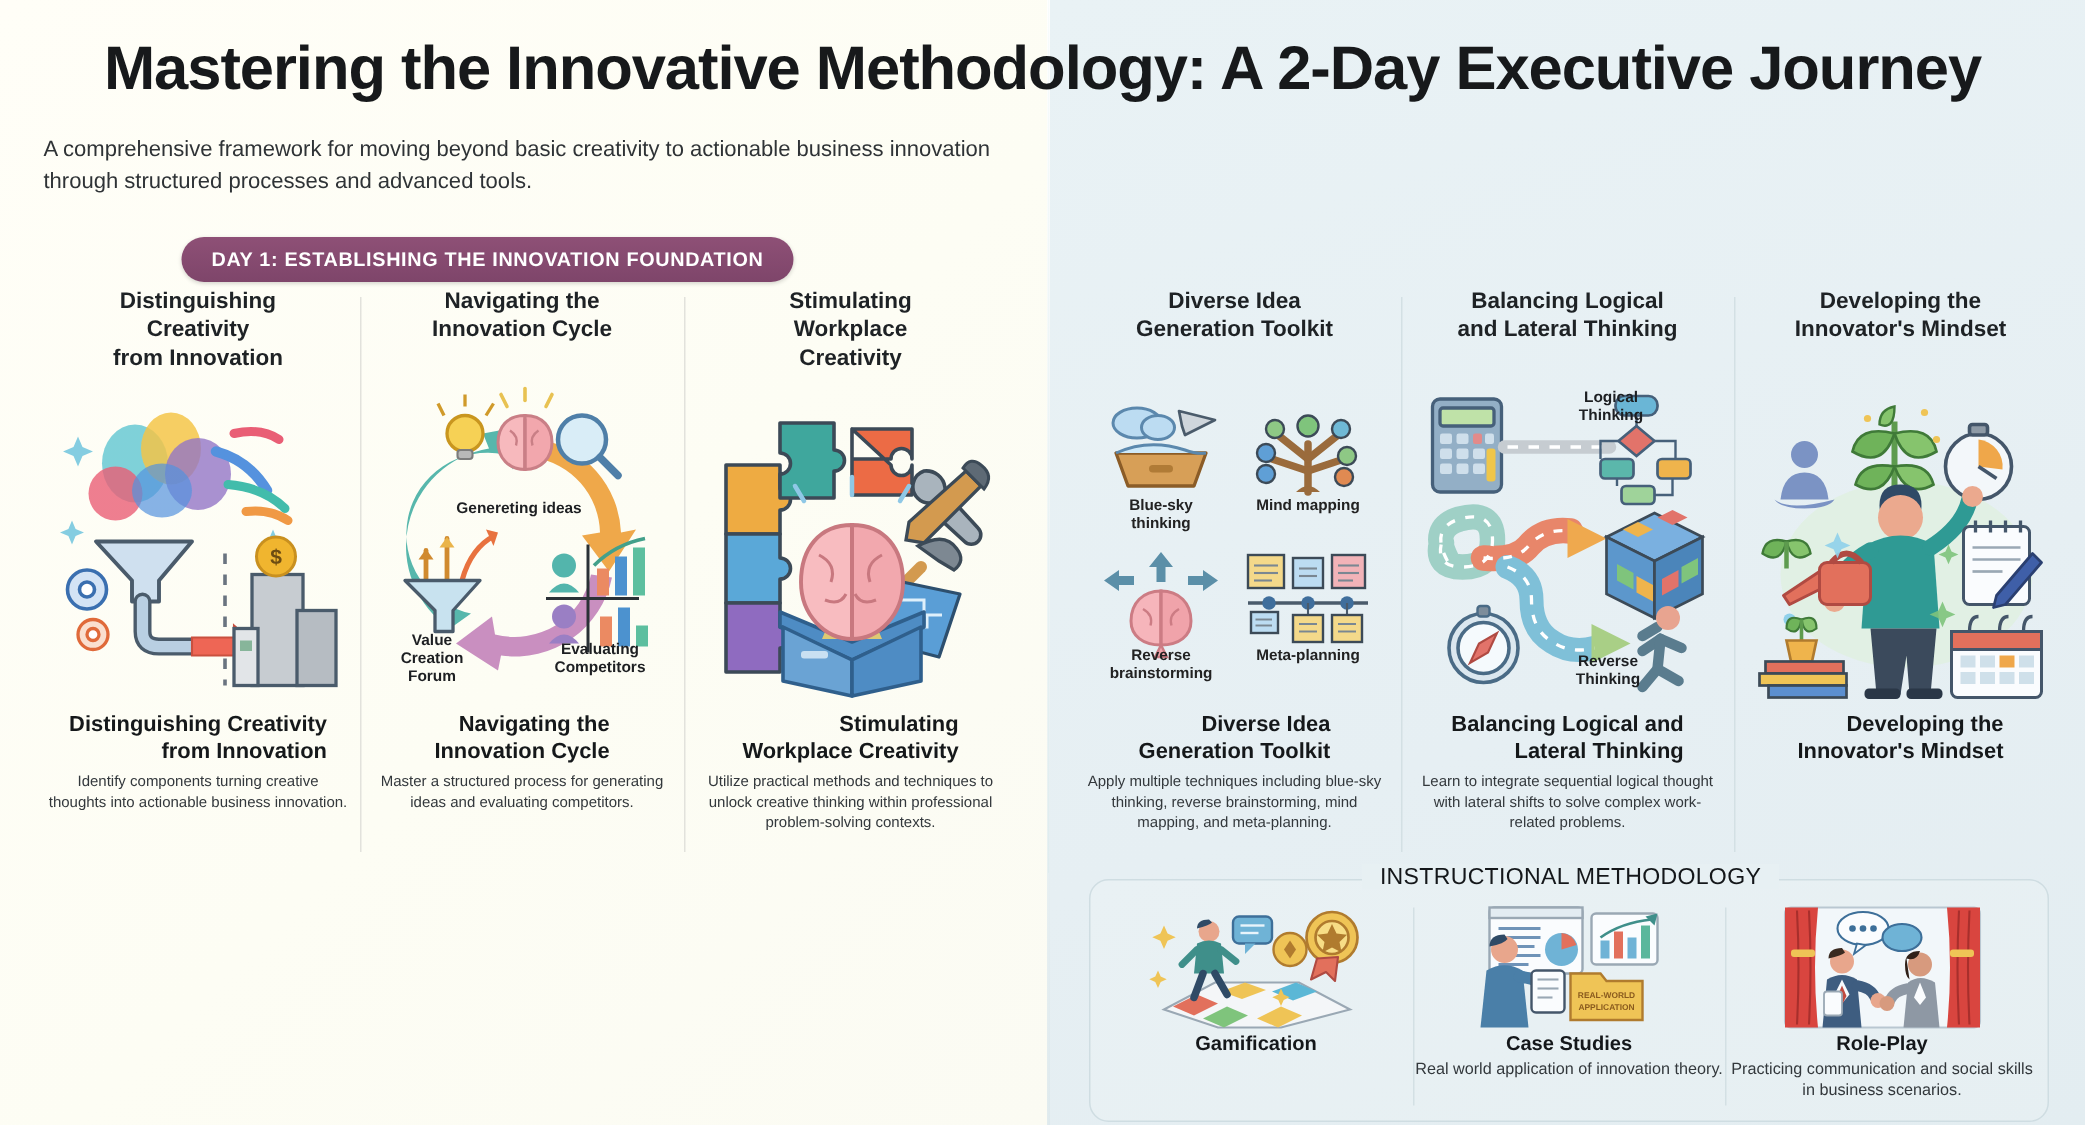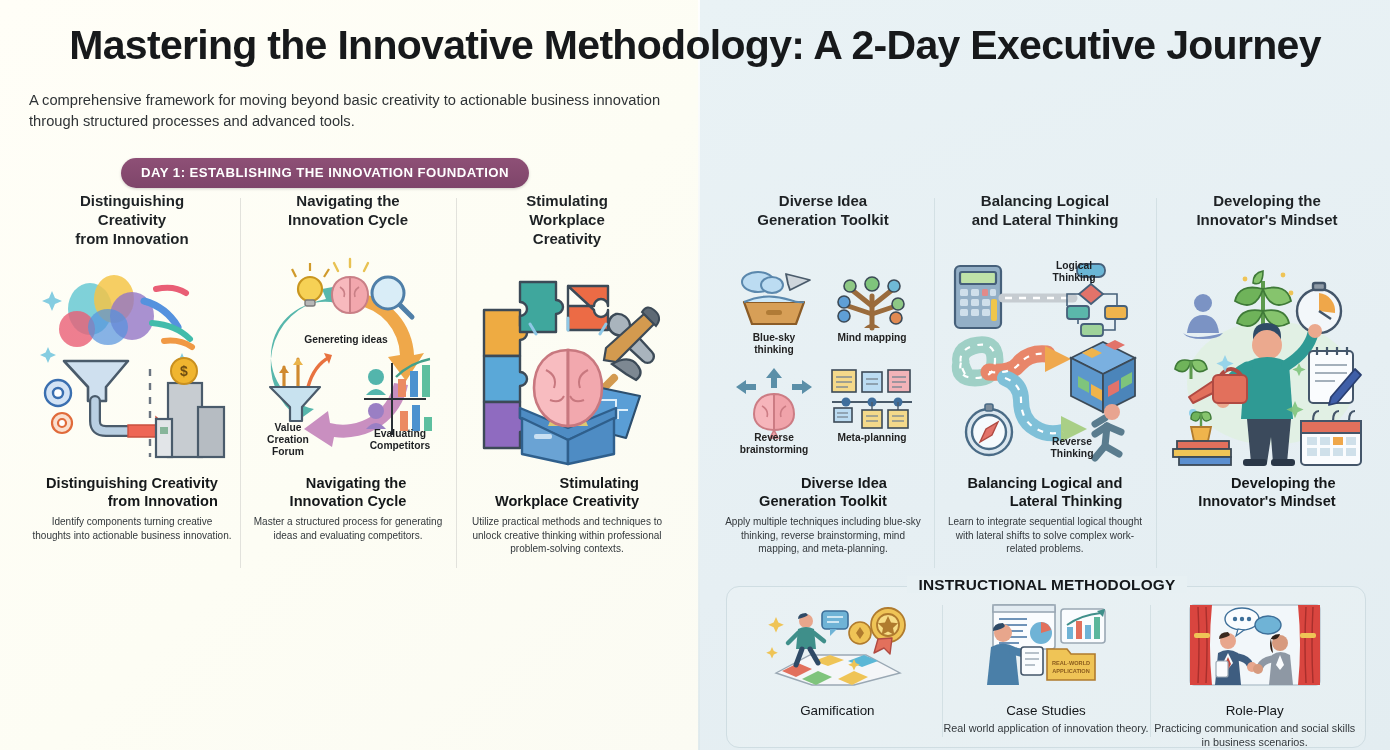--- a/index.html
+++ b/index.html
@@ -106,37 +106,37 @@
 
   
   #instructional {
     position: absolute; left: 726px; top: 586px; width: 640px; height: 162px;
     border: 1.4px solid #cfdde2; border-radius: 13px;
     background: rgba(255,255,255,.12);
   }
   #im-title {
     position: absolute; left: 0; top: -11px; width: 640px;
     text-align: center;
-    font-size: 15.4px; font-weight: 700; letter-spacing: .2px;
+    font-size: 15.4px; font-weight: 400; letter-spacing: .2px;
     color: #14171a;
   }
   #im-title span {
     background: #e7f0f3; padding: 0 12px;
   }
   .im-cols { display: flex; width: 100%; height: 100%; padding: 16px 6px 0 6px; }
   .im-col {
     flex: 1; position: relative;
     display: flex; flex-direction: column; align-items: center;
   }
   .im-col + .im-col::before {
     content: ""; position: absolute; left: 0; top: 2px; bottom: 10px; width: 1px;
     background: #d3e0e4;
   }
   .im-illus { height: 82px; display:flex; align-items:center; justify-content:center; }
-  .im-name { font-size: 13.4px; font-weight: 400; color: #14171a; margin-top: 18px; }
+  .im-name { font-size: 13.4px; font-weight: 700; color: #14171a; margin-top: 3px; }
   .im-desc { font-size: 10.8px; color: #33383c; text-align: center; line-height: 1.3; margin-top: 3px; max-width: 206px; }
 
   
   .mini-label {
     font-size: 10.2px; font-weight: 700; color: #222;
     text-align: center; line-height: 1.18;
   }
   .cycle-label {
     position: absolute; font-size: 10.3px; font-weight: 700; color: #1d1f22;
     text-align: center; line-height: 1.16;

